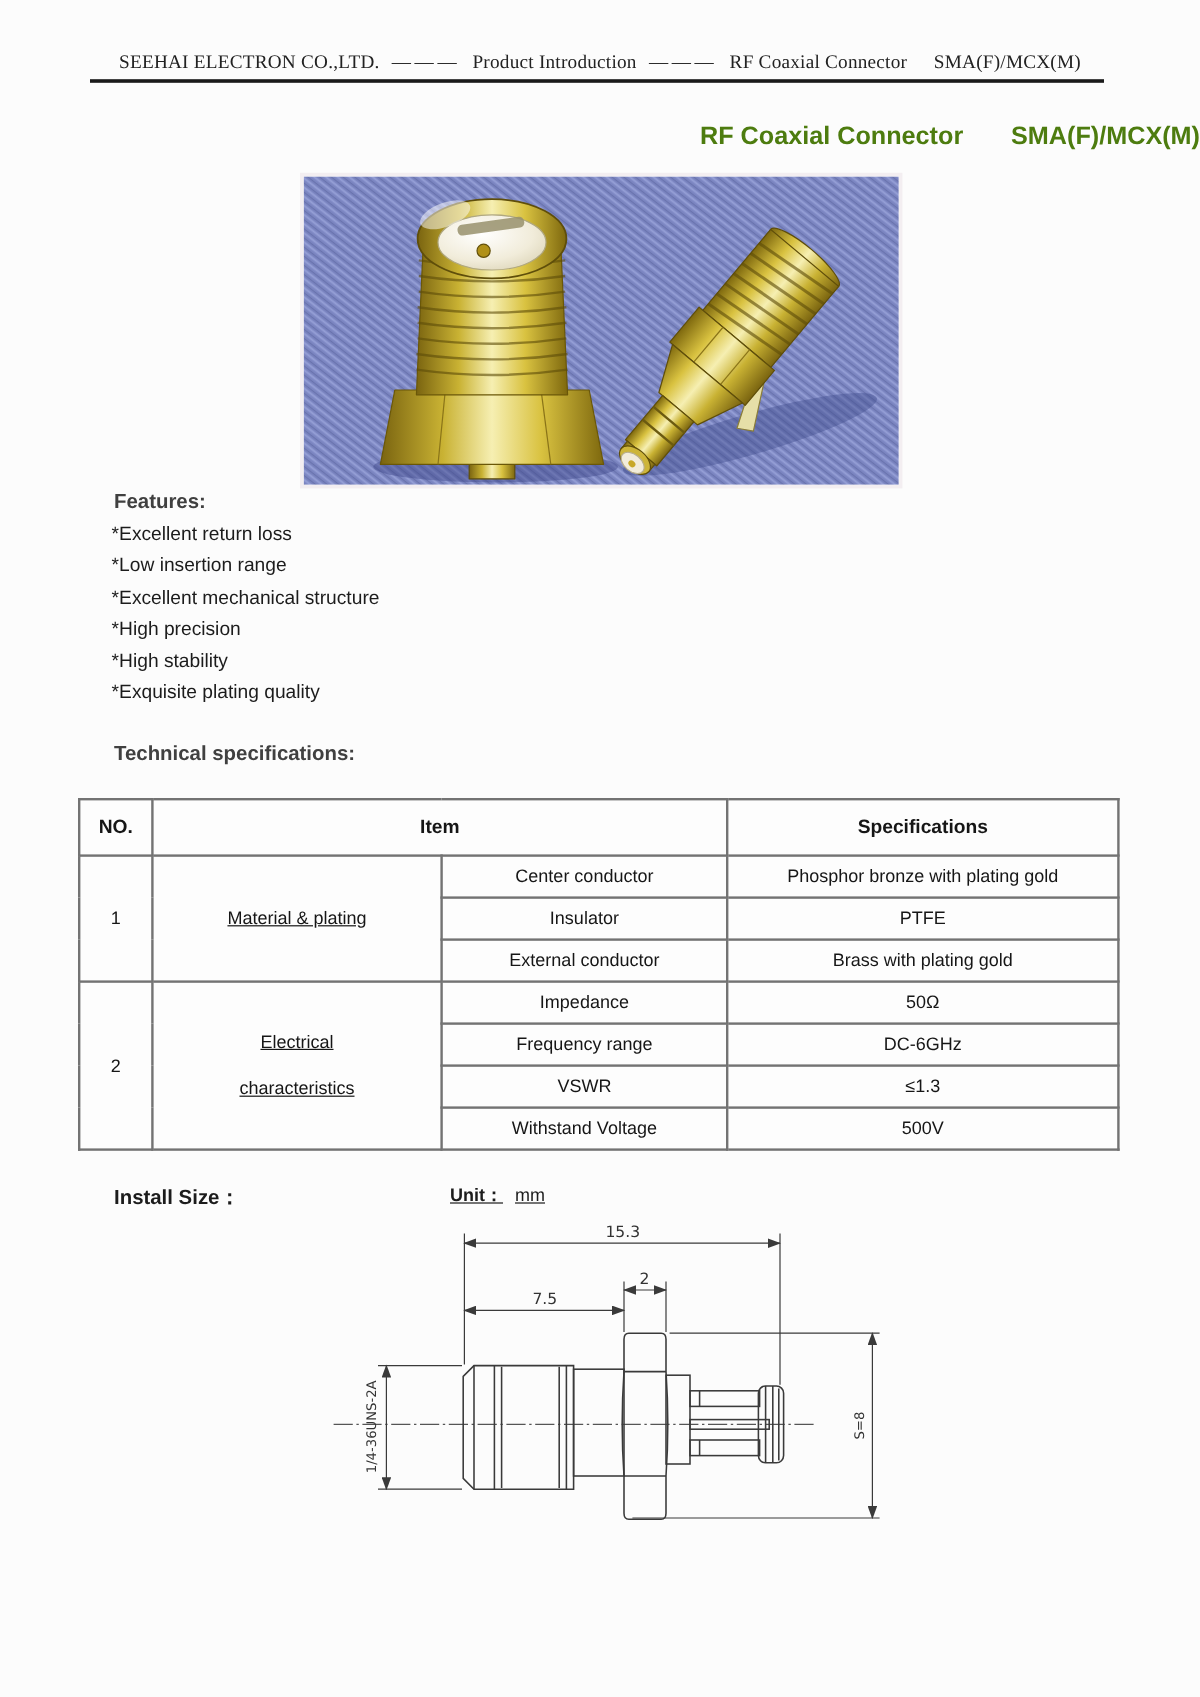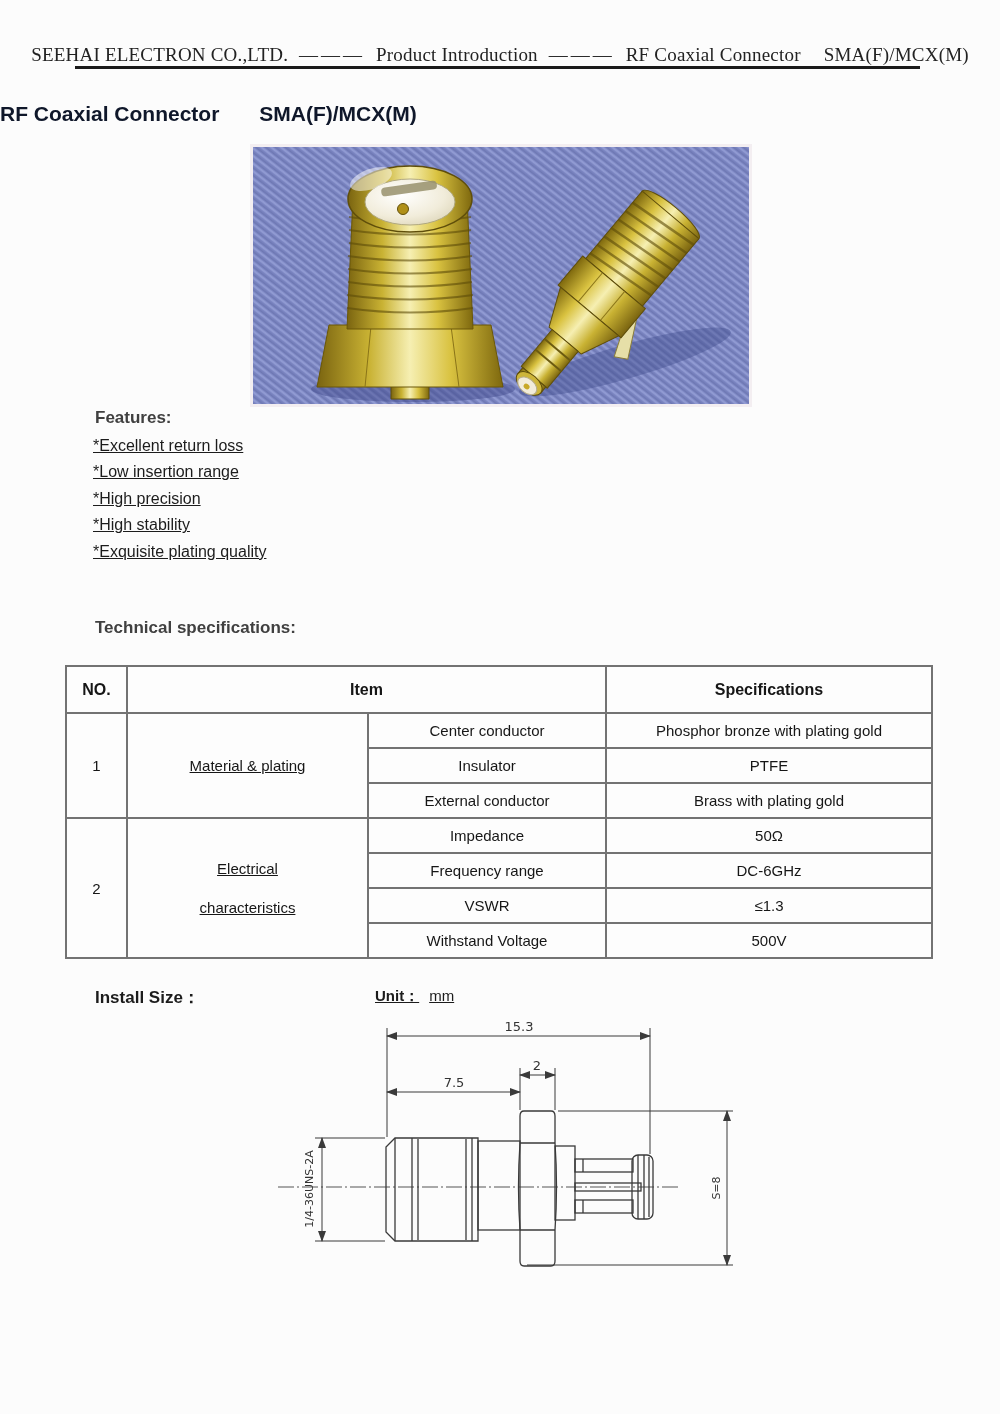--- a/index.html
+++ b/index.html
@@ -4,47 +4,47 @@
 <style>
   html,body{margin:0;padding:0;background:#e8e8e8;}
   .page{
     position:relative;width:1000px;height:1414px;margin:0 auto;
     background:#fcfcfc;overflow:hidden;
     font-family:"Liberation Sans",sans-serif;color:#1c1c1c;
   }
   
   .doc-header{
     position:absolute;top:44px;left:0;width:100%;text-align:center;
-    font-family:"Liberation Serif",serif;font-size:19px;color:#222;
+    font-family:"Liberation Serif",serif;font-size:16px;color:#222;
     letter-spacing:.2px;white-space:nowrap;
   }
   .doc-header .sep{letter-spacing:3px;margin:0 6px;}
   .doc-header .model{margin-left:18px;}
   .header-rule{
     position:absolute;top:66px;left:75px;width:845px;height:2.5px;
     background:#1a1a1a;
   }
   
   .title{
-    position:absolute;top:102px;left:0;width:100%;text-align:left;
-    font-size:21px;font-weight:bold;color:#0f172a;
+    position:absolute;top:102px;left:0;width:100%;text-align:right;
+    font-size:21px;font-weight:bold;color:#4d7c0f;
   }
   .title .t-product{margin-right:34px;}
   
   .photo-wrap{
     position:absolute;top:144px;left:250px;width:496px;height:257px;
     border:3px solid #f3eef1;box-sizing:content-box;
   }
   
   .sec-heading{
     position:absolute;left:95px;font-size:17px;font-weight:bold;color:#404040;
   }
   .features-list{
     position:absolute;top:433px;left:93px;margin:0;padding:0;list-style:none;
-    font-size:16px;line-height:26.4px;color:#1c1c1c;text-decoration:underline;
+    font-size:16px;line-height:26.4px;color:#1c1c1c;
   }
   
   .spec-table{
     position:absolute;top:665px;left:65px;
     border-collapse:collapse;table-layout:fixed;width:866px;
     font-size:15px;color:#161616;
   }
   .spec-table th,.spec-table td{
     border:2px solid #737373;text-align:center;vertical-align:middle;
     padding:0 4px;background:#fdfdfd;
@@ -158,20 +158,21 @@
         <ellipse cx="219" cy="0" rx="7" ry="11" fill="#f2ecda" stroke="#b8ae8c"></ellipse>
         <ellipse cx="220" cy="0" rx="2.5" ry="3.2" fill="#c8a828"></ellipse>
       </g>
     </svg>
   </div>
 
   <div class="sec-heading" style="top:408px">Features:</div>
   <ul class="features-list">
     <li>*Excellent return loss</li>
     <li>*Low insertion range</li>
+    <li>*Excellent mechanical structure</li>
     <li>*High precision</li>
     <li>*High stability</li>
     <li>*Exquisite plating quality</li>
   </ul>
 
   <div class="sec-heading" style="top:618px">Technical specifications:</div>
 
   <table class="spec-table">
     <colgroup>
         <col style="width:61px">

